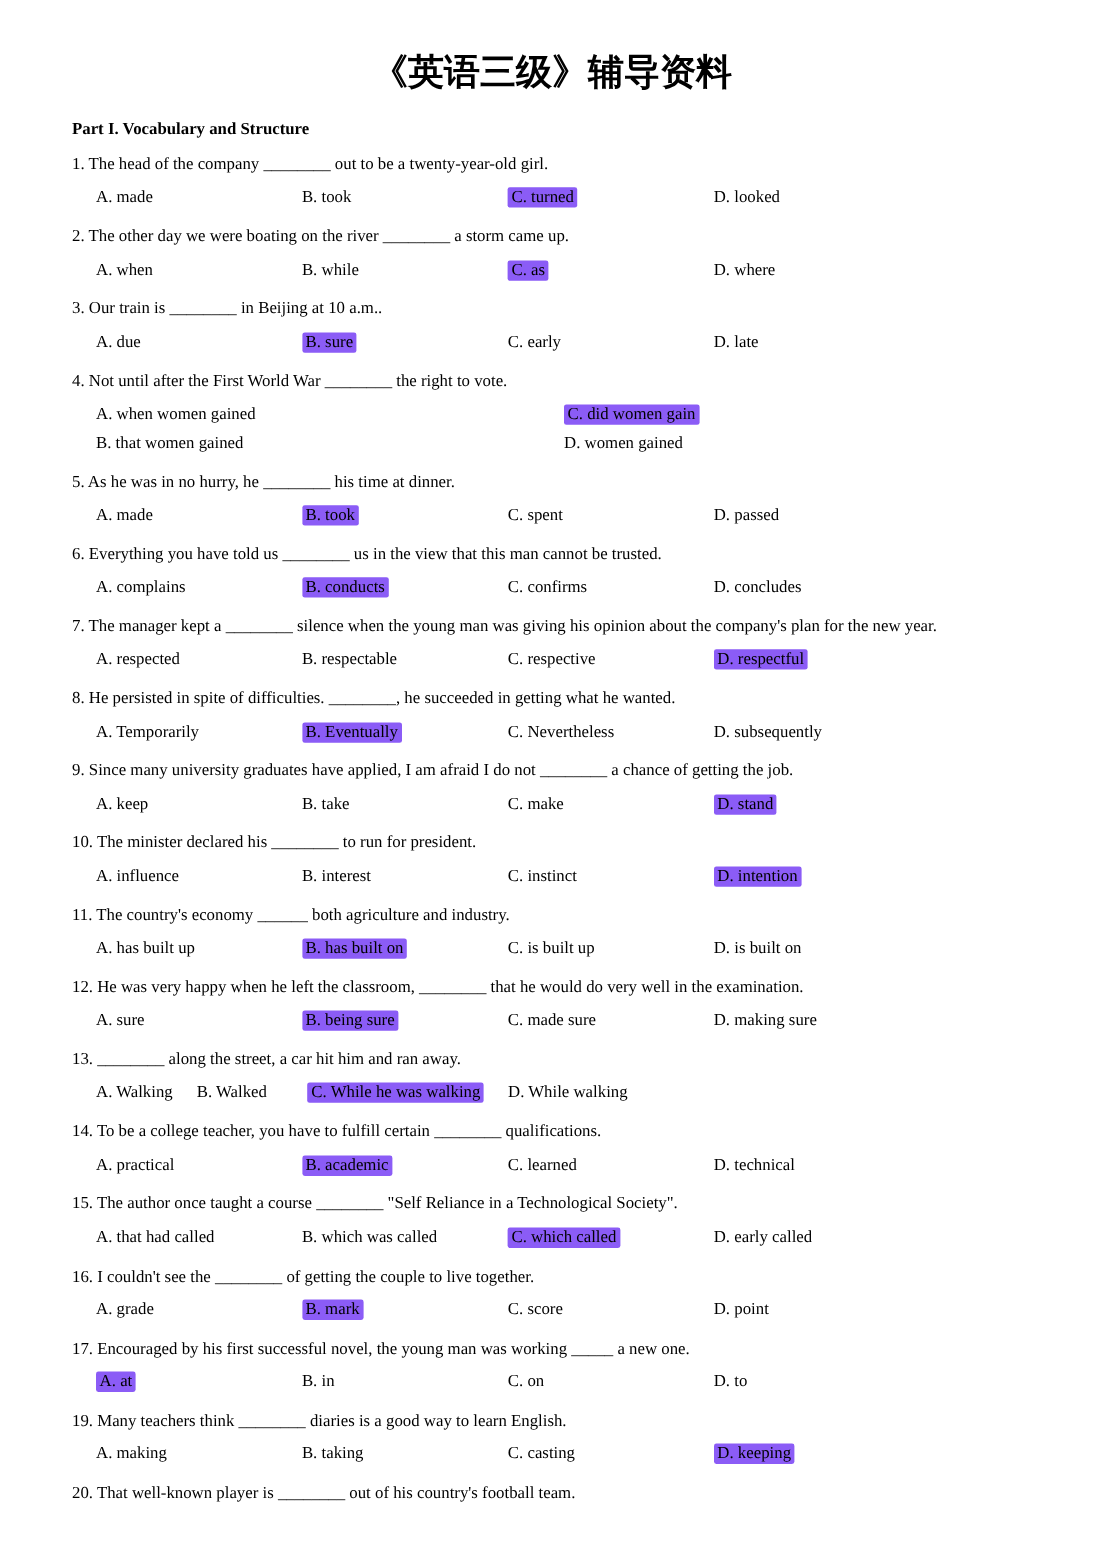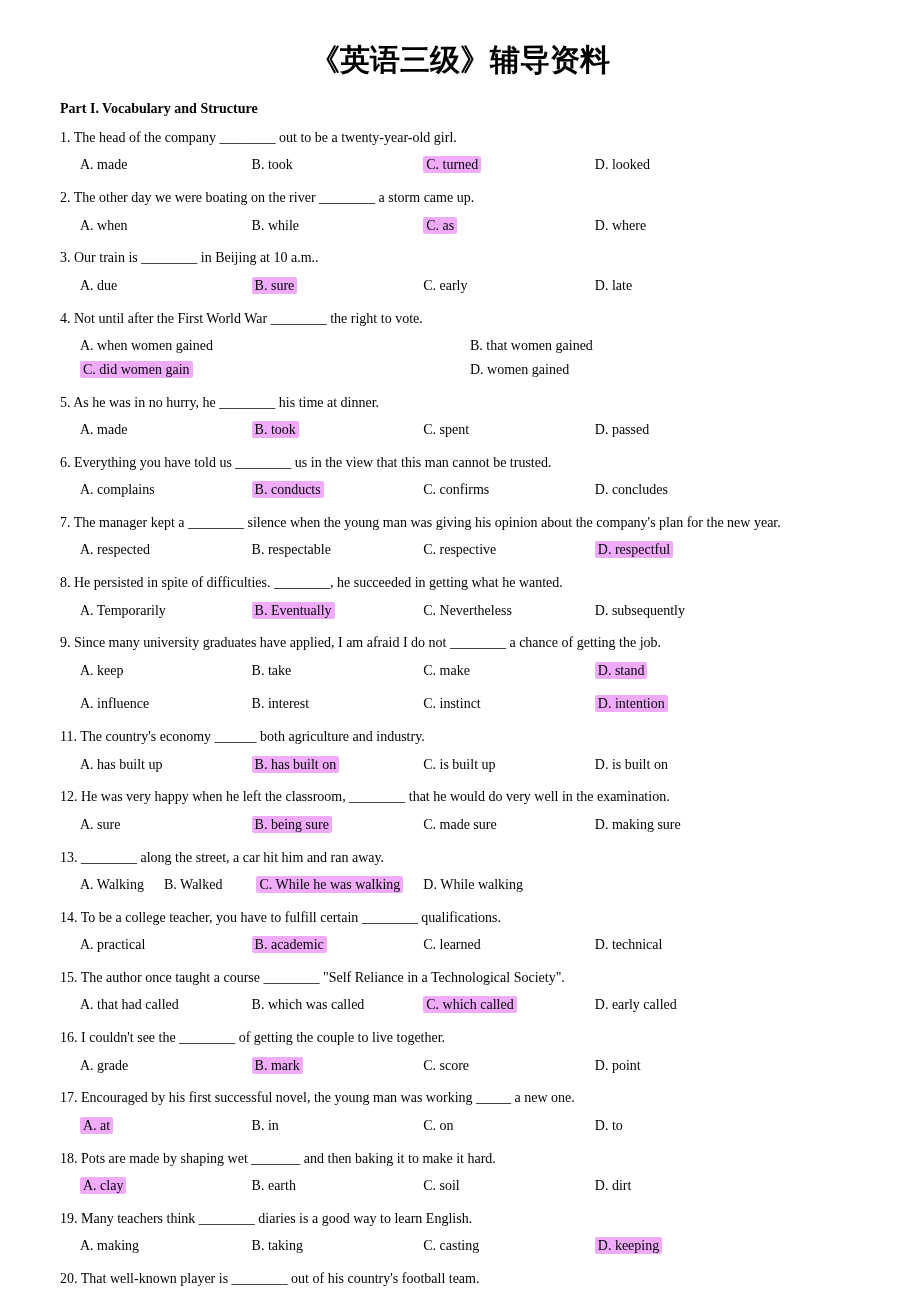--- a/index.html
+++ b/index.html
@@ -40,21 +40,21 @@
       margin-left: 20px;
       margin-bottom: 4px;
       line-height: 1.7;
     }
     .option {
       min-width: 160px;
       flex: 0 0 22%;
       padding-right: 10px;
     }
     .highlighted {
-      background-color: #f0abfc;
+      background-color: #8b5cf6;
       padding: 1px 3px;
       border-radius: 2px;
     }
   </style>
 </head>
 <body>
 
 <div class="page-title">《英语三级》辅导资料</div>
 
 <div class="part-header">Part I.    Vocabulary and Structure</div>
@@ -84,22 +84,22 @@
         <span class="option">A. due</span>
         <span class="option"><span class="highlighted">B. sure</span></span>
         <span class="option">C. early</span>
         <span class="option">D. late</span>
       </div>
     </div>
     <div class="question-block">
       <div class="question-text">4.  Not until after the First World War ________ the right to vote.</div>
       <div style="display: grid; grid-template-columns: 1fr 1fr; margin-left: 20px; line-height: 1.7;">
         <span style="padding: 0px 22px 0px 0px; display: block;">A. when women gained</span>
+        <span style="padding: 0px 10px 0px 0px; display: block;"><span class="highlighted">C. did women gain</span></span>
         <span style="padding: 0px 10px 0px 0px; display: block;">B. that women gained</span>
-        <span style="padding: 0px 10px 0px 0px; display: block;"><span class="highlighted">C. did women gain</span></span>
         <span style="padding: 0px 10px 0px 0px; display: block;">D. women gained</span>
       </div>
     </div>
     <div class="question-block">
       <div class="question-text">5.  As he was in no hurry, he ________ his time at dinner.</div>
       <div class="options-row">
         <span class="option">A. made</span>
         <span class="option"><span class="highlighted">B. took</span></span>
         <span class="option">C. spent</span>
         <span class="option">D. passed</span>
@@ -135,20 +135,21 @@
     <div class="question-block">
       <div class="question-text">9.  Since many university graduates have applied, I am afraid I do not ________ a chance of getting the job.</div>
       <div class="options-row">
         <span class="option">A. keep</span>
         <span class="option">B. take</span>
         <span class="option">C. make</span>
         <span class="option"><span class="highlighted">D. stand</span></span>
       </div>
     </div>
     <div class="question-block">
+      <div class="question-text">10.  The minister declared his ________ to run for president.</div>
       <div class="options-row">
         <span class="option">A. influence</span>
         <span class="option">B. interest</span>
         <span class="option">C. instinct</span>
         <span class="option"><span class="highlighted">D. intention</span></span>
       </div>
     </div>
     <div class="question-block">
       <div class="question-text">11.  The country's economy ______ both agriculture and industry.</div>
       <div class="options-row">
@@ -206,29 +207,20 @@
     <div class="question-block">
       <div class="question-text">17.  Encouraged by his first successful novel, the young man was working _____ a new one.</div>
       <div class="options-row">
         <span class="option"><span class="highlighted">A. at</span></span>
         <span class="option">B. in</span>
         <span class="option">C. on</span>
         <span class="option">D. to</span>
       </div>
     </div>
     <div class="question-block">
-      <div class="question-text">18.  Pots are made by shaping wet _______ and then baking it to make it hard.</div>
-      <div class="options-row">
-        <span class="option"><span class="highlighted">A. clay</span></span>
-        <span class="option">B. earth</span>
-        <span class="option">C. soil</span>
-        <span class="option">D. dirt</span>
-      </div>
-    </div>
-    <div class="question-block">
       <div class="question-text">19.  Many teachers think ________ diaries is a good way to learn English.</div>
       <div class="options-row">
         <span class="option">A. making</span>
         <span class="option">B. taking</span>
         <span class="option">C. casting</span>
         <span class="option"><span class="highlighted">D. keeping</span></span>
       </div>
     </div>
     <div class="question-block">
       <div class="question-text">20.  That well-known player is ________ out of his country's football team.</div>

